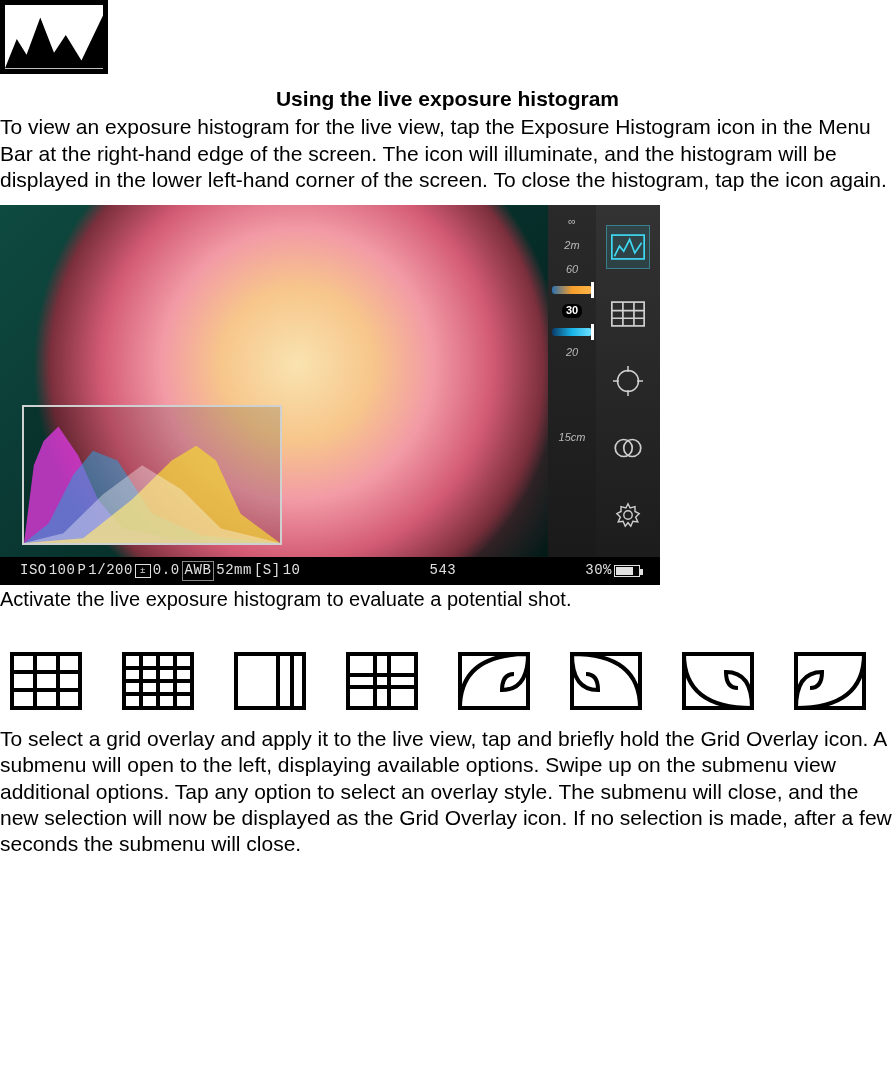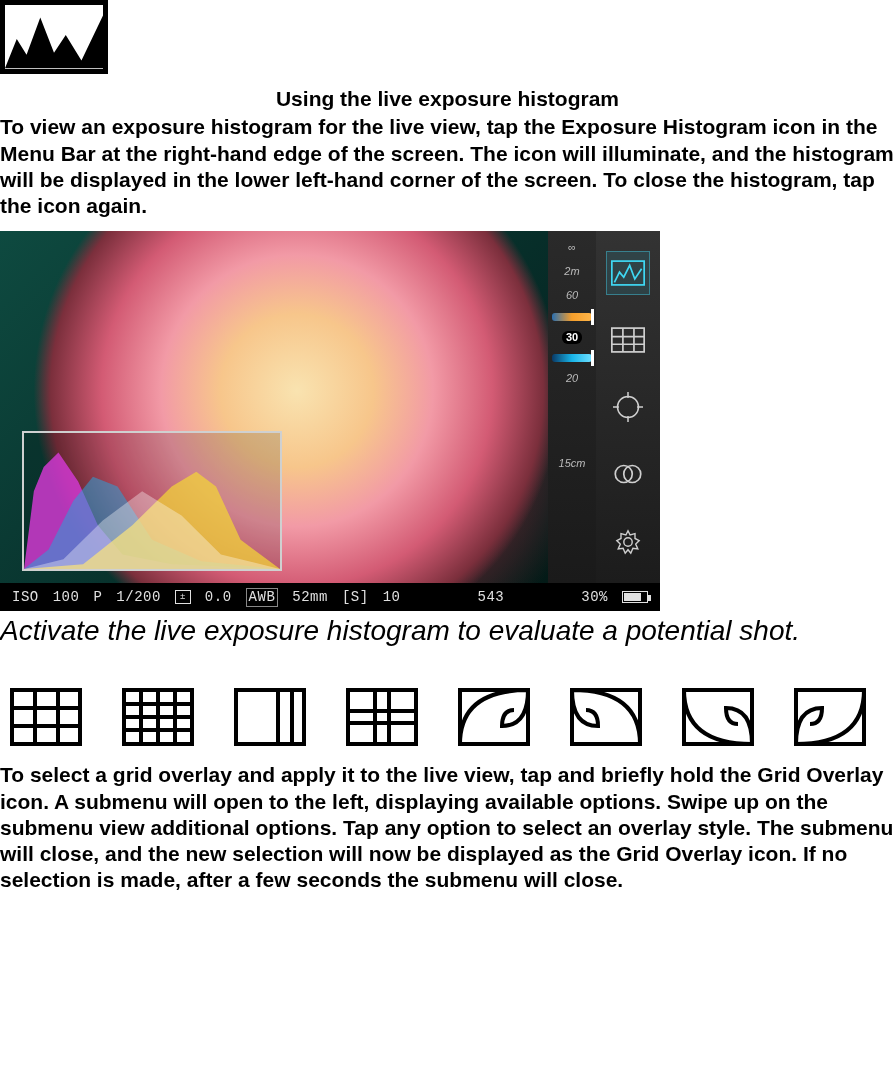--- a/index.html
+++ b/index.html
@@ -7,22 +7,22 @@
     font-family: Arial, Helvetica, sans-serif;
     font-size: 21px;
     line-height: 1.25;
     color: #000;
     background: #fff;
     width: 895px;
     padding: 0;
   }
   .section { margin-bottom: 12px; }
   .heading { font-weight: bold; margin-bottom: 2px; text-align: center; }
-  .body-text { font-weight: bold; }
-  .caption { font-style: italic; font-size: 28px; margin-top: 2px; }
+  .body-text { font-weight: normal; }
+  .caption { font-size: 20px; margin-top: 2px; }
 
   
   .histogram-icon-box {
     width: 108px; height: 74px;
     border: 5px solid #000;
     background: #fff;
     position: relative;
     margin-bottom: 12px;
   }
 
@@ -49,22 +49,22 @@
     background: rgba(0,0,0,0.15);
   }
   .statusbar {
     position: absolute; left: 0; right: 0; bottom: 0;
     height: 28px;
     background: #000;
     color: #e0e0e0;
     font-family: "Courier New", monospace;
     font-size: 14px;
     display: flex; align-items: center;
-    gap: 14px;
-    padding: 0 12px;
+    gap: 2px;
+    padding: 0 20px;
     letter-spacing: 0.5px;
   }
   .statusbar .spacer { flex: 1; }
   .battery {
     display: inline-block; width: 26px; height: 12px;
     border: 1.5px solid #e0e0e0; position: relative;
   }
   .battery::after {
     content: ""; position: absolute; right: -4px; top: 3px;
     width: 3px; height: 6px; background: #e0e0e0;

